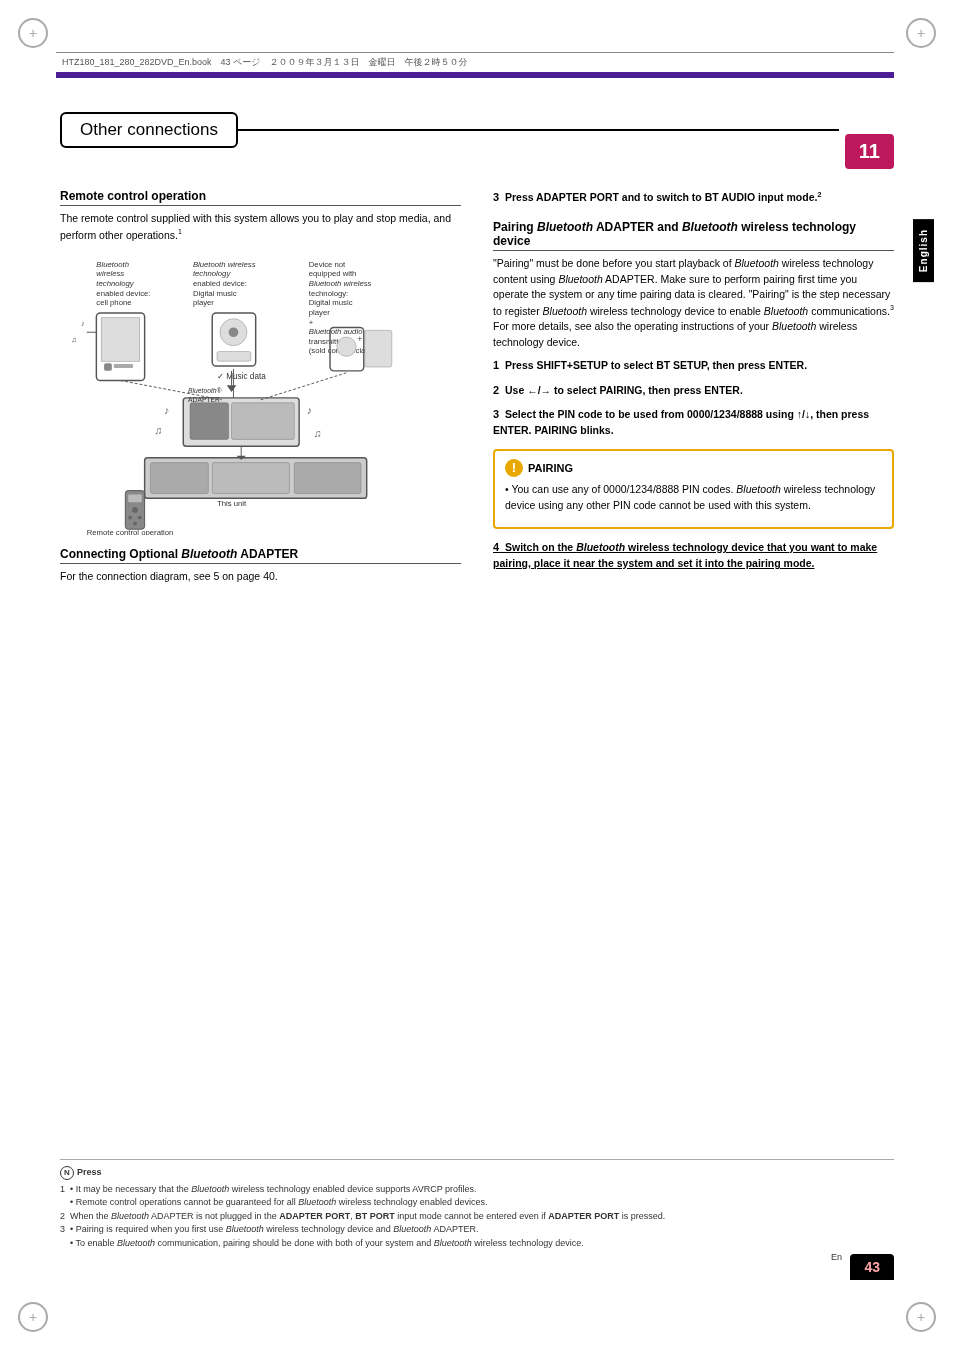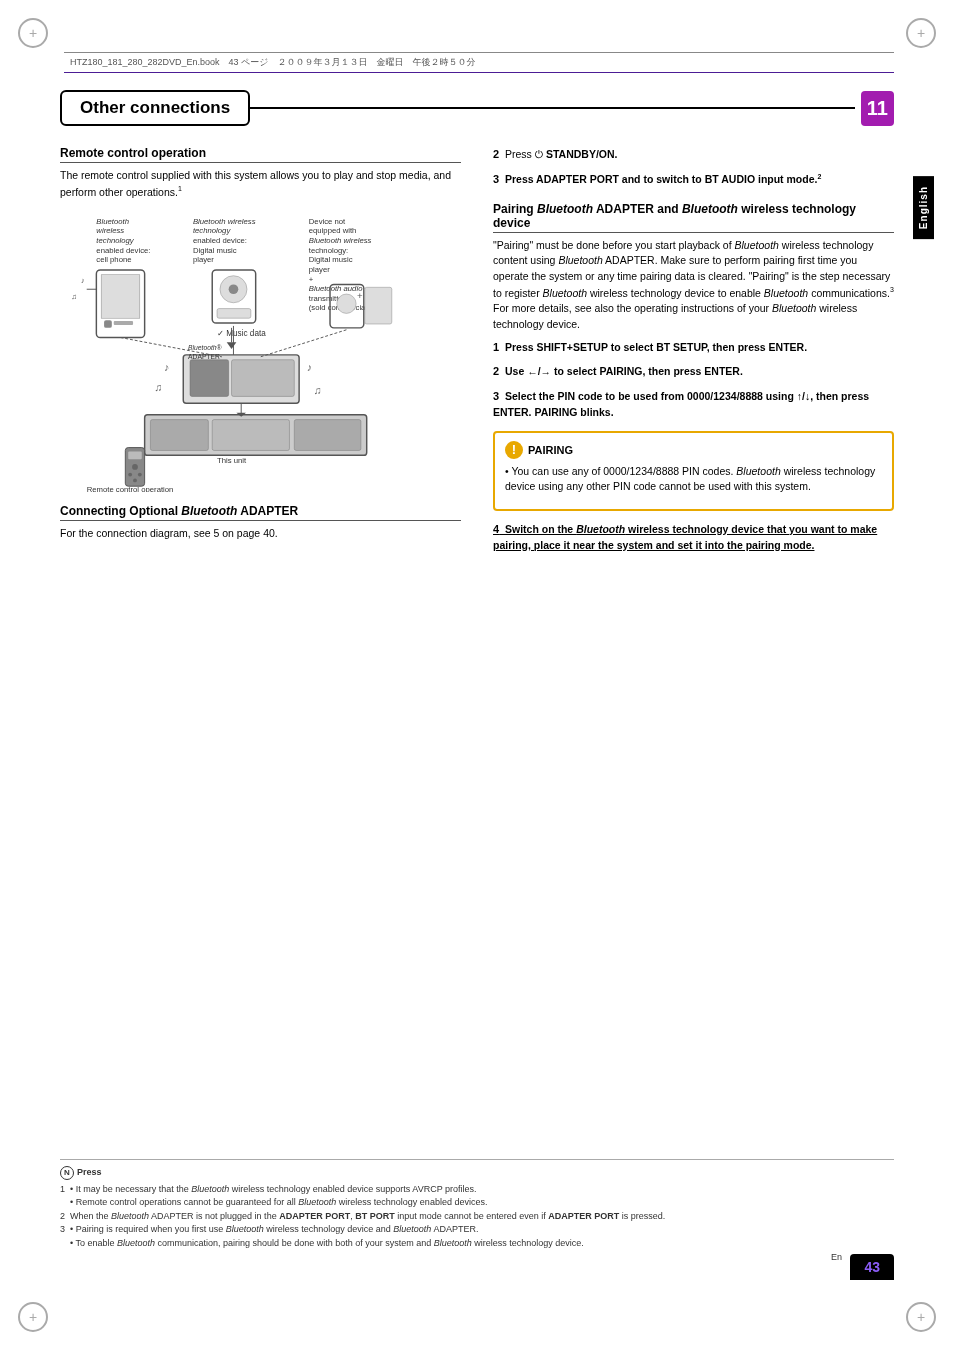--- a/index.html
+++ b/index.html
@@ -31,24 +31,24 @@
     }
     .corner-tl { top: 18px; left: 18px; }
     .corner-tr { top: 18px; right: 18px; }
     .corner-bl { bottom: 18px; left: 18px; }
     .corner-br { bottom: 18px; right: 18px; }
 
     
     .file-info-bar {
       position: absolute;
       top: 52px;
-      left: 64px;
+      left: 56px;
       right: 60px;
       border-top: 1px solid #888;
-      border-bottom: 1px solid #4c1d95;
+      border-bottom: 6px solid #4c1d95;
       padding: 3px 6px;
       font-size: 9px;
       color: #555;
       display: flex;
       justify-content: space-between;
     }
 
     
     .main-content {
       position: absolute;
@@ -64,35 +64,36 @@
       align-items: center;
       margin-bottom: 20px;
       margin-top: 10px;
     }
     .chapter-title-box {
       background: #fff;
       border: 2px solid #000;
       border-radius: 6px;
       padding: 6px 18px;
       font-size: 17px;
-      font-weight: bold;
+      font-weight: normal;
     }
     .chapter-line {
       flex: 1;
       height: 2px;
       background: #000;
     }
     .chapter-number-box {
-      background: #a21caf;
+      background: #be185d;
       color: #fff;
       font-size: 20px;
       font-weight: bold;
-      padding: 6px 6px;
+      padding: 6px 14px;
       border-radius: 4px;
       margin-left: 6px;
+      margin-top: 44px;
     }
 
     
     .two-col {
       display: flex;
       gap: 32px;
     }
     .col-left {
       flex: 1;
       max-width: 50%;
@@ -220,21 +221,21 @@
       font-weight: bold;
       margin-right: 3px;
     }
 
     
     .page-number-box {
       position: absolute;
       bottom: 10px;
       right: 0;
       background: #000;
-      color: #8b5cf6;
+      color: #fca5a5;
       font-size: 14px;
       font-weight: bold;
       padding: 5px 14px;
       border-radius: 4px 4px 0 0;
     }
     .page-en {
       position: absolute;
       bottom: 28px;
       right: 52px;
       font-size: 9px;
@@ -371,25 +372,20 @@
           For the connection diagram, see 5 on page 40.
         </p>
       </div>
 
     </div>
 
     <div class="col-right">
 
       <div class="english-tab">English</div>
 
-      <div class="step">
-        <p class="step-text">
-          <span class="step-num">2</span>&nbsp;&nbsp;Press ⏻ <b>STANDBY/ON.</b>
-        </p>
-      </div>
 
       <div class="step">
         <p class="step-text">
           <span class="step-num">3</span>&nbsp;&nbsp;<b>Press ADAPTER PORT and to switch to BT AUDIO input mode.<sup>2</sup></b>
         </p>
       </div>
 
       <div class="section-heading" style="margin-top:14px;">
         Pairing <span class="bt-bold">Bluetooth</span> ADAPTER and <span class="bt-bold">Bluetooth</span> wireless technology device
       </div>

